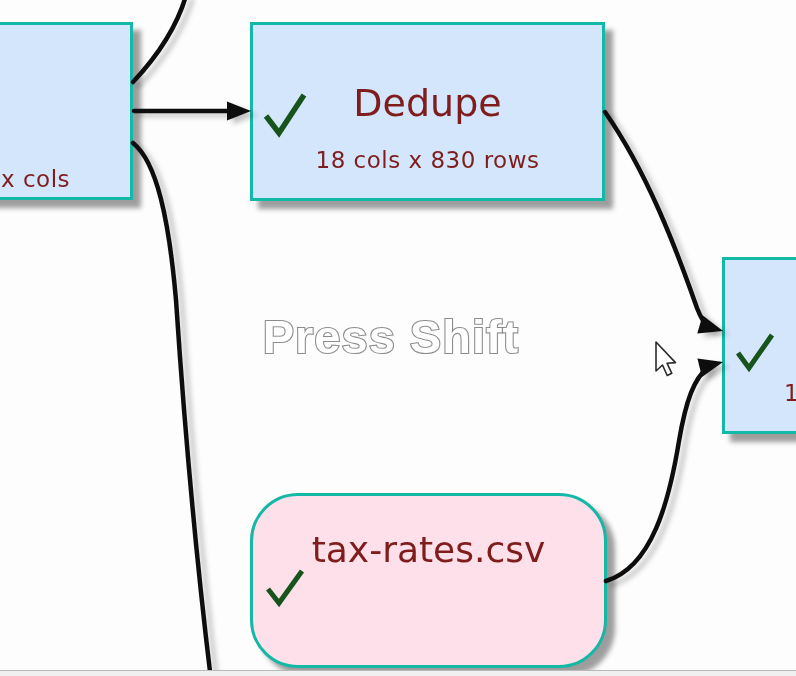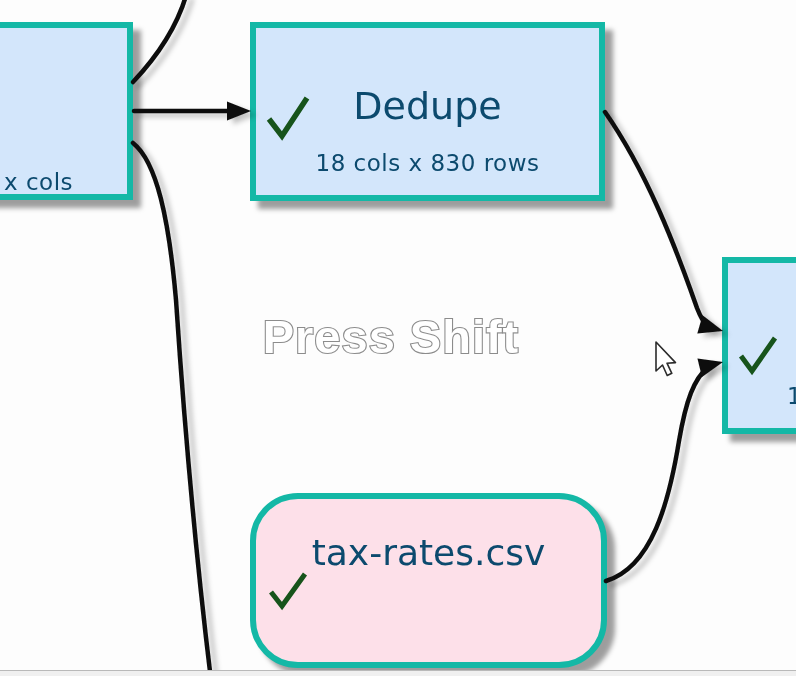--- a/index.html
+++ b/index.html
@@ -5,24 +5,24 @@
   html,body{margin:0;padding:0;}
   .canvas{
     position:relative;
     width:796px;height:676px;
     background:#fdfdfd;
     overflow:hidden;
     font-family:"DejaVu Sans","Liberation Sans",sans-serif;
   }
   .node{
     position:absolute;
-    border:6px solid #14b8a6;
+    border:3px solid #14b8a6;
     box-shadow:8px 8px 5px rgba(0,0,0,0.38);
     box-sizing:border-box;
-    color:#0c4a6e;
+    color:#7f1d1d;
   }
   .node.blue{background:var(--node-blue,#d3e6fb);}
   .node.pink{background:var(--node-pink,#fde0e9);border-radius:48px;}
   .node .title{
     position:absolute;left:0;right:0;
     text-align:center;
     font-size:38px;line-height:1.1;
     white-space:nowrap;
   }
   .node .subtitle{

